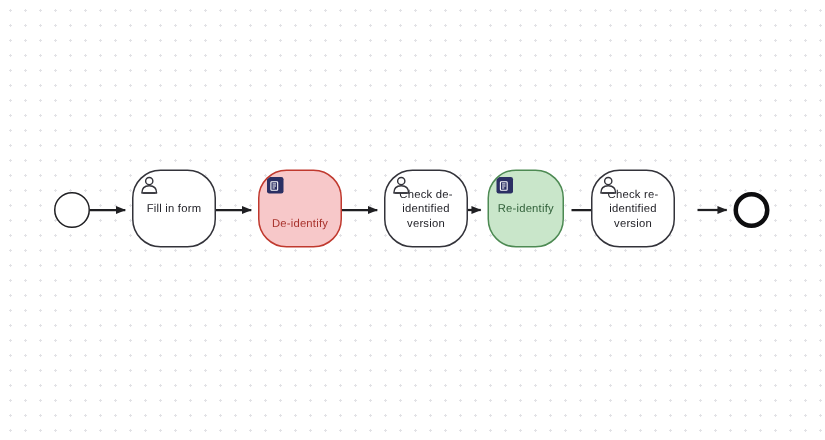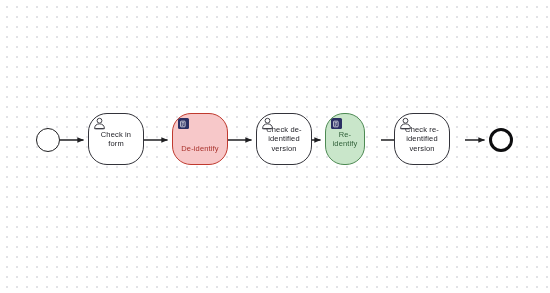--- a/index.html
+++ b/index.html
@@ -116,21 +116,21 @@
   <div class="event event-start" style="left:36px; top:128px; width:24px; height:24px;"></div>
 
   <div class="task task-plain" style="left:88px; top:113px; width:56px; height:52px;">
     <span class="marker">
       <svg viewBox="0 0 14 14" width="13" height="13">
         <circle cx="7" cy="4" r="2.6" fill="#ffffff" stroke="#33333a" stroke-width="1"></circle>
         <path d="M1.7 12.6 C1.7 8.9 4.1 7.4 7 7.4 C9.9 7.4 12.3 8.9 12.3 12.6 Z" fill="#ffffff" stroke="#33333a" stroke-width="1" stroke-linejoin="round"></path>
         <line x1="2.6" y1="12.6" x2="11.4" y2="12.6" stroke="#33333a" stroke-width="1"></line>
       </svg>
     </span>
-    <span class="task-label label-dark">Check in form</span>
+    <span class="task-label label-dark">Fill in form</span>
   </div>
 
   <div class="task task-red" style="left:172px; top:113px; width:56px; height:52px;">
     <span class="marker marker-script">
       <svg viewBox="0 0 11 11" width="8" height="8">
         <rect x="2.2" y="1.6" width="6.2" height="7.8" rx="0.8" fill="none" stroke="#ffffff" stroke-width="1"></rect>
         <line x1="3.7" y1="3.6" x2="6.9" y2="3.6" stroke="#ffffff" stroke-width="0.9"></line>
         <line x1="3.7" y1="5.5" x2="6.9" y2="5.5" stroke="#ffffff" stroke-width="0.9"></line>
         <line x1="3.7" y1="7.3" x2="5.8" y2="7.3" stroke="#ffffff" stroke-width="0.9"></line>
       </svg>
@@ -144,21 +144,21 @@
         <circle cx="7" cy="4" r="2.6" fill="#ffffff" stroke="#33333a" stroke-width="1"></circle>
         <path d="M1.7 12.6 C1.7 8.9 4.1 7.4 7 7.4 C9.9 7.4 12.3 8.9 12.3 12.6 Z" fill="#ffffff" stroke="#33333a" stroke-width="1" stroke-linejoin="round"></path>
         <line x1="2.6" y1="12.6" x2="11.4" y2="12.6" stroke="#33333a" stroke-width="1"></line>
       </svg>
     </span>
     <span class="task-label label-dark">Check de-
 identified
 version</span>
   </div>
 
-  <div class="task task-green" style="left:325px; top:113px; width:40px; height:52px;">
+  <div class="task task-green" style="left:325px; top:113px; width:51px; height:52px;">
     <span class="marker marker-script">
       <svg viewBox="0 0 11 11" width="8" height="8">
         <rect x="2.2" y="1.6" width="6.2" height="7.8" rx="0.8" fill="none" stroke="#ffffff" stroke-width="1"></rect>
         <line x1="3.7" y1="3.6" x2="6.9" y2="3.6" stroke="#ffffff" stroke-width="0.9"></line>
         <line x1="3.7" y1="5.5" x2="6.9" y2="5.5" stroke="#ffffff" stroke-width="0.9"></line>
         <line x1="3.7" y1="7.3" x2="5.8" y2="7.3" stroke="#ffffff" stroke-width="0.9"></line>
       </svg>
     </span>
     <span class="task-label label-green">Re-identify</span>
   </div>

